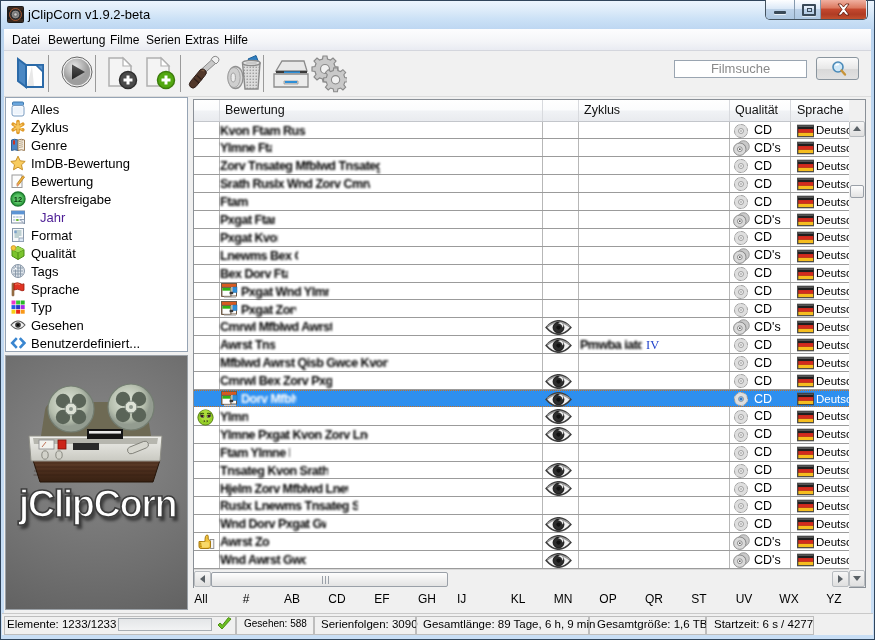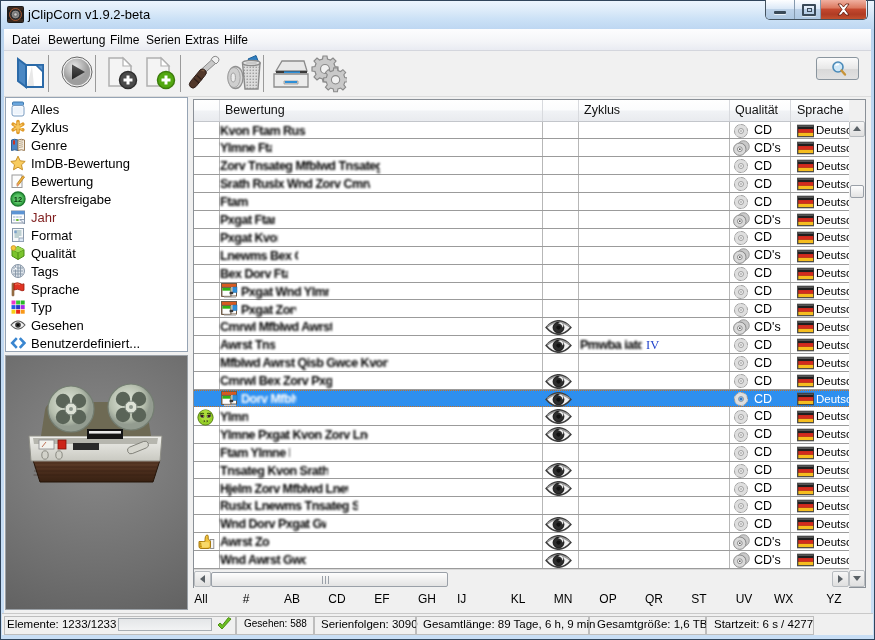--- a/index.html
+++ b/index.html
@@ -132,20 +132,21 @@
   <g fill="#c9c9c9" stroke="#8a8a8a" stroke-width="1.2">
   <path d="M16 2 L20 2 L20.5 5 L23.5 6 L26 4 L29 7 L27 9.5 L28 12.5 L31 13 L31 17 L28 17.5 L27 20.5 L29 23 L26 26 L23.5 24 L20.5 25 L20 28 L16 28 L15.5 25 L12.5 24 L10 26 L7 23 L9 20.5 L8 17.5 L5 17 L5 13 L8 12.5 L9 9.5 L7 7 L10 4 L12.5 6 L15.5 5 Z"></path>
   <circle cx="18" cy="15" r="4.5" fill="#f1f1f1"></circle>
   </g>
   <g fill="#c9c9c9" stroke="#8a8a8a" stroke-width="1.2" transform="translate(12,12) scale(0.92)">
   <path d="M16 2 L20 2 L20.5 5 L23.5 6 L26 4 L29 7 L27 9.5 L28 12.5 L31 13 L31 17 L28 17.5 L27 20.5 L29 23 L26 26 L23.5 24 L20.5 25 L20 28 L16 28 L15.5 25 L12.5 24 L10 26 L7 23 L9 20.5 L8 17.5 L5 17 L5 13 L8 12.5 L9 9.5 L7 7 L10 4 L12.5 6 L15.5 5 Z"></path>
   <circle cx="18" cy="15" r="4.5" fill="#f1f1f1"></circle>
   </g>
  </svg>
 
+ <div style="position:absolute;left:670px;top:9px;width:131px;height:16px;border:1px solid #9aa5b1;background:#fff;font-size:13px;color:#8a8a8a;text-align:center;line-height:16px">Filmsuche</div>
  <div style="position:absolute;left:812px;top:6px;width:41px;height:21px;border:1px solid #8a959e;border-radius:3px;background:linear-gradient(180deg,#fbfbfb,#e8e8e8 50%,#d8d8d8 51%,#e2e2e2)">
   <svg style="position:absolute;left:13px;top:2px" width="18" height="18" viewBox="0 0 18 18">
    <circle cx="8" cy="7" r="5" fill="#cfe8f8" stroke="#4a8ab8" stroke-width="1.6"></circle>
    <path d="M11.5 10.5 L15 14.5" stroke="#c89438" stroke-width="2.4" stroke-linecap="round"></path>
    <path d="M5.5 5.5 Q7 4 9 4.6" stroke="#fff" stroke-width="1.4" fill="none"></path>
   </svg>
  </div>
 </div>
 
 <div class="abs" style="left:4px;top:97px;width:867px;height:537px;background:#f0f0f0"></div>
@@ -209,21 +210,21 @@
           <rect x="3" y="7" width="2.4" height="2"></rect>
           <rect x="6.2" y="7" width="2.4" height="2"></rect>
           <rect x="9.4" y="7" width="2.4" height="2"></rect>
           <rect x="3" y="10" width="2.4" height="2"></rect>
           <rect x="9.4" y="10" width="2.4" height="2"></rect>
         </g>
         <rect x="6.2" y="10" width="2.4" height="2" fill="#6ab82e"></rect>
         <path d="M10 10.5 L14.5 10.5 L14.5 15 Z" fill="#e8eef8" stroke="#7a8aa0" stroke-width="0.8"></path>
       </svg>
     </div>
-    <div style="position:absolute;left:25px;top:112px;font-size:13px;color:#7f1d1d">Jahr</div>
+    <div style="position:absolute;left:34px;top:112px;font-size:13px;color:#4c1d95">Jahr</div>
 <div style="position:absolute;left:4px;top:129px">
       <svg width="16" height="16" viewBox="0 0 16 16" style="display:block">
         <rect x="2.5" y="1.5" width="11" height="13" fill="#f6f8fa" stroke="#8a9aac" stroke-width="1"></rect>
         <path d="M4.5 4 l7 0 M4.5 6 l7 0 M4.5 8 l7 0 M4.5 10 l4.5 0" stroke="#8aa" stroke-width="1"></path>
         <rect x="4.3" y="3.6" width="2.4" height="2.6" fill="#7aa0c8"></rect>
         <path d="M9 11 L13.5 11 L13.5 14.5 L9 14.5 Z" fill="#dce8f4" stroke="#8a9aac" stroke-width="0.8"></path>
       </svg>
     </div>
     <div style="position:absolute;left:25px;top:130px;font-size:13px;color:#000">Format</div>
 <div style="position:absolute;left:4px;top:147px">
@@ -331,20 +332,21 @@
 <rect x="68" y="57" width="36" height="10" fill="#141414"></rect>
       <rect x="70" y="59" width="32" height="2.6" fill="#e8e8e8"></rect>
 <rect x="20" y="68" width="15" height="9" fill="#f2f2ee" stroke="#88888a" stroke-width="0.8"></rect>
 <path d="M23 75 L27 70" stroke="#b05030" stroke-width="0.8"></path>
 <rect x="39" y="68" width="8" height="9" fill="#cc2418" stroke="#7e1108" stroke-width="0.8"></rect>
 <rect x="54" y="71" width="26" height="7" fill="#2a2a2a"></rect>
 <ellipse cx="26" cy="83" rx="3.2" ry="4.2" fill="#d2d2ca" stroke="#77776f" stroke-width="0.8"></ellipse>
 <ellipse cx="40" cy="83" rx="3.2" ry="4.2" fill="#d2d2ca" stroke="#77776f" stroke-width="0.8"></ellipse>
 <rect x="108" y="72" width="22" height="7" rx="3.5" fill="#d6d6ce" stroke="#77776f" stroke-width="0.8" transform="rotate(-22 119 75.5)"></rect>
 </svg>
+<div style="position:absolute;left:0;top:127px;width:183px;text-align:center;font-size:38px;font-weight:bold;color:#fff;letter-spacing:-1.5px;-webkit-text-stroke:1.6px #3c3c3c;text-shadow:2.5px 3.5px 3px rgba(0,0,0,0.5)">jClipCorn</div>
 
 </div>
 
 <div class="abs" style="left:193px;top:99px;width:673px;height:489px;border:1px solid #8a9097;box-sizing:border-box;background:#fff">
 
  <div style="position:absolute;left:0;top:0;width:655px;height:21px;background:linear-gradient(180deg,#ffffff 0%,#fbfcfd 45%,#f0f2f5 55%,#e9ebef 100%);border-bottom:1px solid #c3c6cb">
   <div style="position:absolute;left:25px;top:0;width:1px;height:21px;background:#d8dade"></div>
   <div style="position:absolute;left:348px;top:0;width:1px;height:21px;background:#d8dade"></div>
   <div style="position:absolute;left:384px;top:0;width:1px;height:21px;background:#d8dade"></div>
   <div style="position:absolute;left:535px;top:0;width:1px;height:21px;background:#d8dade"></div>
@@ -1112,21 +1114,21 @@
 <div style="position:absolute;left:129px;top:4px;width:30px;text-align:center">CD</div>
 <div style="position:absolute;left:174px;top:4px;width:30px;text-align:center">EF</div>
 <div style="position:absolute;left:219px;top:4px;width:30px;text-align:center">GH</div>
 <div style="position:absolute;left:264px;top:4px;width:30px;">IJ</div>
 <div style="position:absolute;left:310px;top:4px;width:30px;text-align:center">KL</div>
 <div style="position:absolute;left:355px;top:4px;width:30px;text-align:center">MN</div>
 <div style="position:absolute;left:400px;top:4px;width:30px;text-align:center">OP</div>
 <div style="position:absolute;left:446px;top:4px;width:30px;text-align:center">QR</div>
 <div style="position:absolute;left:491px;top:4px;width:30px;text-align:center">ST</div>
 <div style="position:absolute;left:536px;top:4px;width:30px;text-align:center">UV</div>
-<div style="position:absolute;left:581px;top:4px;width:30px;">WX</div>
+<div style="position:absolute;left:581px;top:4px;width:30px;text-align:center">WX</div>
 <div style="position:absolute;left:626px;top:4px;width:30px;text-align:center">YZ</div>
 </div>
 
 <div class="abs" style="left:2px;top:613px;width:871px;height:21px;background:#f0f0f0;border-top:1px solid #c9c9c9">
  <div style="position:absolute;left:2px;top:1.5px;width:230px;height:17px;border:1px solid #bdbdbd;background:#f0f0f0"></div>
  <div style="position:absolute;left:5px;top:4px;font-size:11.5px">Elemente: 1233/1233</div>
  <div style="position:absolute;left:116px;top:4px;width:92px;height:11px;border:1px solid #a8aeb4;background:linear-gradient(180deg,#e4e6e8,#f2f3f4)"></div>
  <svg style="position:absolute;left:214px;top:2px" width="17" height="17" viewBox="0 0 17 17">
   <path d="M2 9 L6 13 L15 3 L12.4 1.6 L6.4 9.2 L4 7 Z" fill="#6cc022" stroke="#4e8f14" stroke-width="1"></path>
  </svg>

